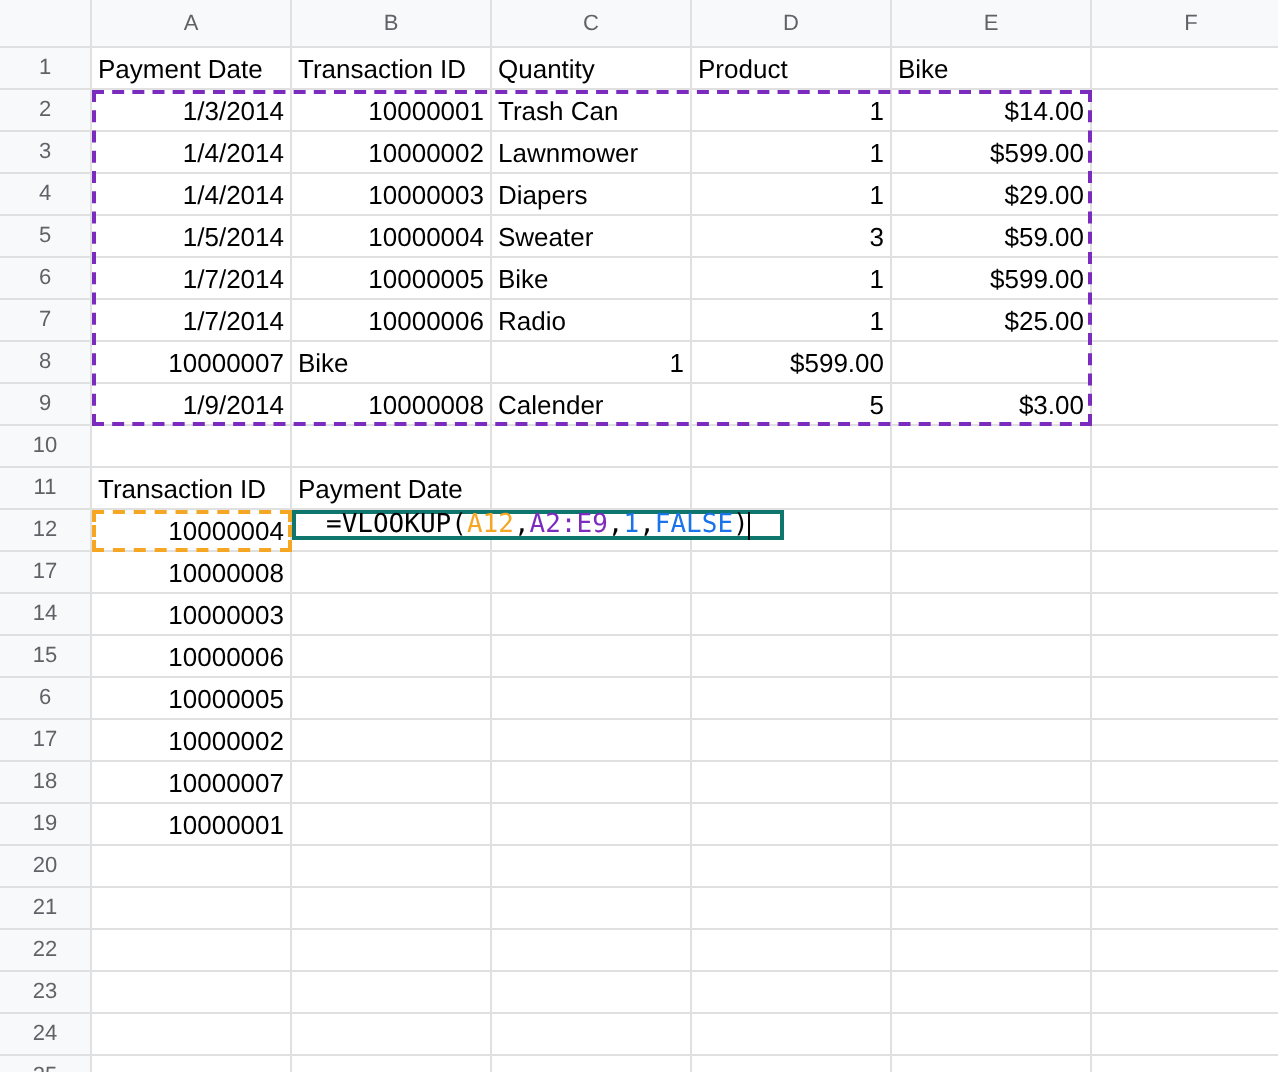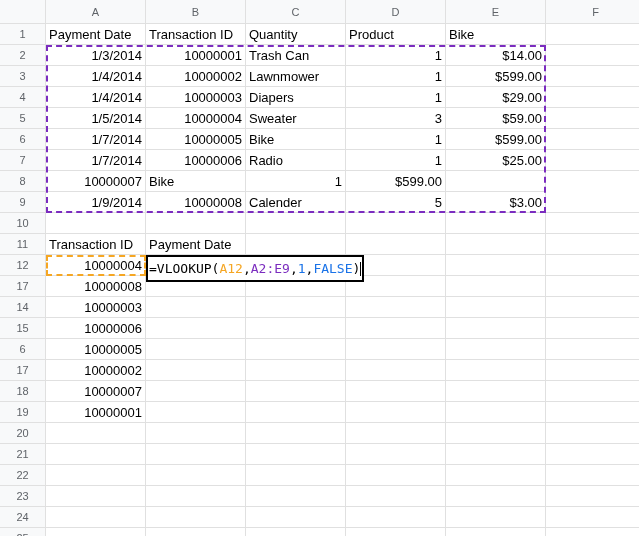--- a/index.html
+++ b/index.html
@@ -89,25 +89,25 @@
       height: 21px;
       border: 2px dashed #f5a623;
       pointer-events: none;
       z-index: 10;
     }
     
     .formula-cell {
       position: absolute;
       top: 231px;
       left: 100px;
-      height: 27px;
-      border: 2px solid #000000;
+      height: 15px;
+      border: 2px solid #0f766e;
       background: #fff;
       z-index: 20;
-      padding: 0 1px;
+      padding: 0 15px;
       display: flex;
       align-items: center;
       font-size: 13px;
       font-family: "Consolas", monospace;
       white-space: nowrap;
     }
     .formula-cell .op { color: #000; }
     .formula-cell .ref-orange { color: #f5a623; }
     .formula-cell .ref-purple { color: #7b2cbf; }
     .formula-cell .num { color: #1a73e8; }

